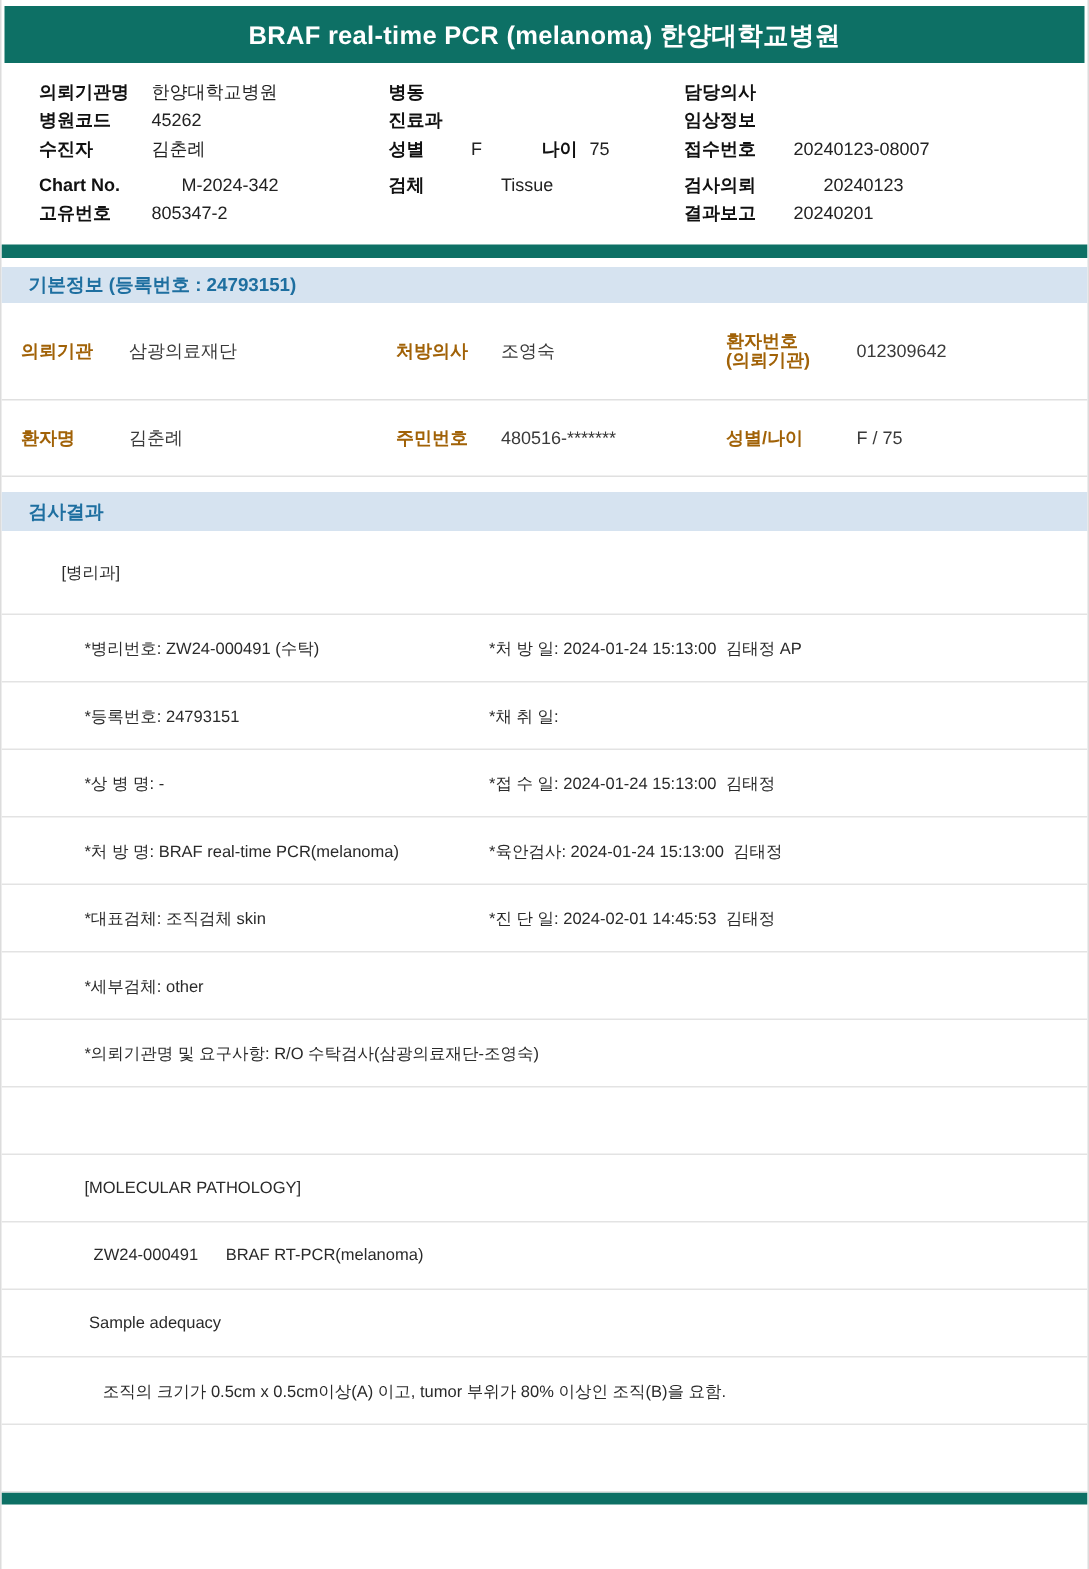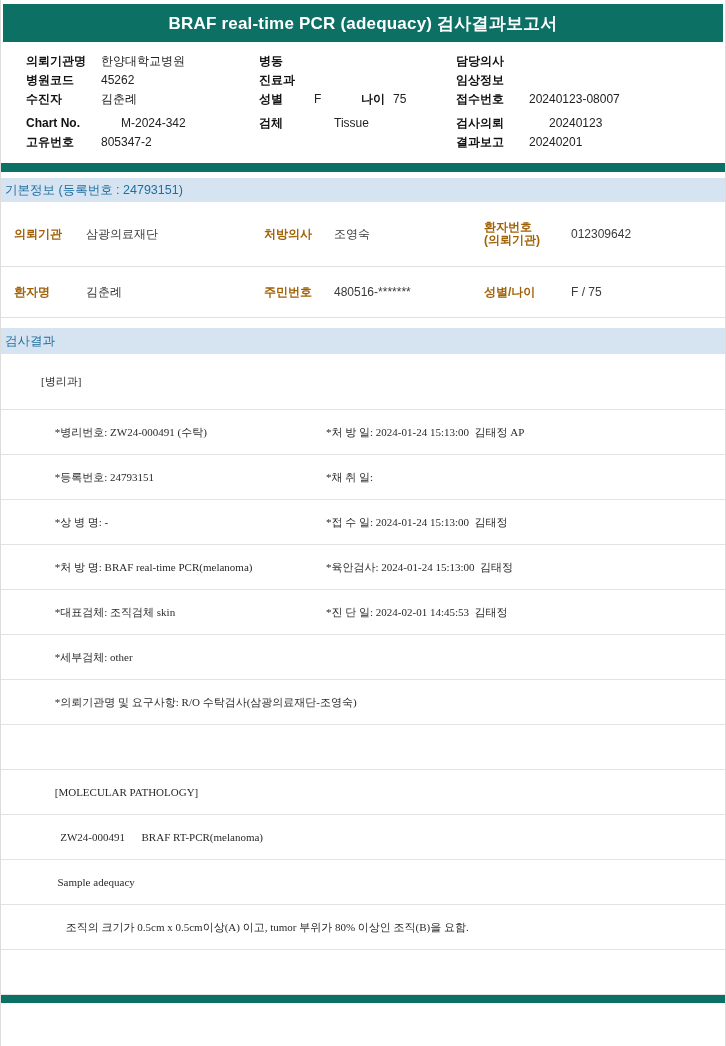--- a/index.html
+++ b/index.html
@@ -48,22 +48,22 @@
   .ph-value2 { margin-left: 8px; }
 
   
   .divider { height: 9px; background: #0d7065; }
 
   
   .section-header {
     height: 24px;
     background: #d6e3f0;
     display: flex; align-items: center;
-    padding-left: 4px;
-    font-size: 12.5px; font-weight: normal; color: #1e6fa0;
+    padding-left: 18px;
+    font-size: 12.5px; font-weight: bold; color: #1e6fa0;
   }
   .section-header.basic { margin-top: 6px; }
   .section-header.results-h { margin-top: 10px; height: 26px; }
 
   
   .basic-row {
     display: grid;
     grid-template-columns: 250px 220px 1fr;
     padding-left: 13px;
     border-bottom: 1px solid #e0e0e0;
@@ -79,37 +79,37 @@
   .b-value { color: #3a3a3a; }
 
   
   .res-row {
     position: relative;
     height: 45px;
     border-bottom: 1px solid #e3e3e3;
     display: flex; align-items: center;
     padding-left: 40px;
     box-sizing: border-box;
-    font-family: Liberation Serif, serif;
+    font-family: Liberation Sans, sans-serif;
     font-size: 11px; color: #2a2a2a;
   }
   .res-row:nth-of-type(1) { height: 56px; }
   .res-left { white-space: pre; }
   .res-right { position: absolute; left: 325px; white-space: pre; }
 
   
   .bottom-bar { height: 8px; background: #0d7065; }
 </style>
 </head>
 <body>
 
 <div class="page">
 
   <header class="title-bar">
-    <h1>BRAF real-time PCR (adequacy) 검사결과보고서</h1>
+    <h1>BRAF real-time PCR (melanoma) 한양대학교병원</h1>
   </header>
 
   <section class="patient-header">
     <div class="ph-col ph-col1">
 
         <div class="ph-row">
           <span class="ph-label">의뢰기관명</span>
           <span class="ph-value">한양대학교병원</span>
         </div>
 

